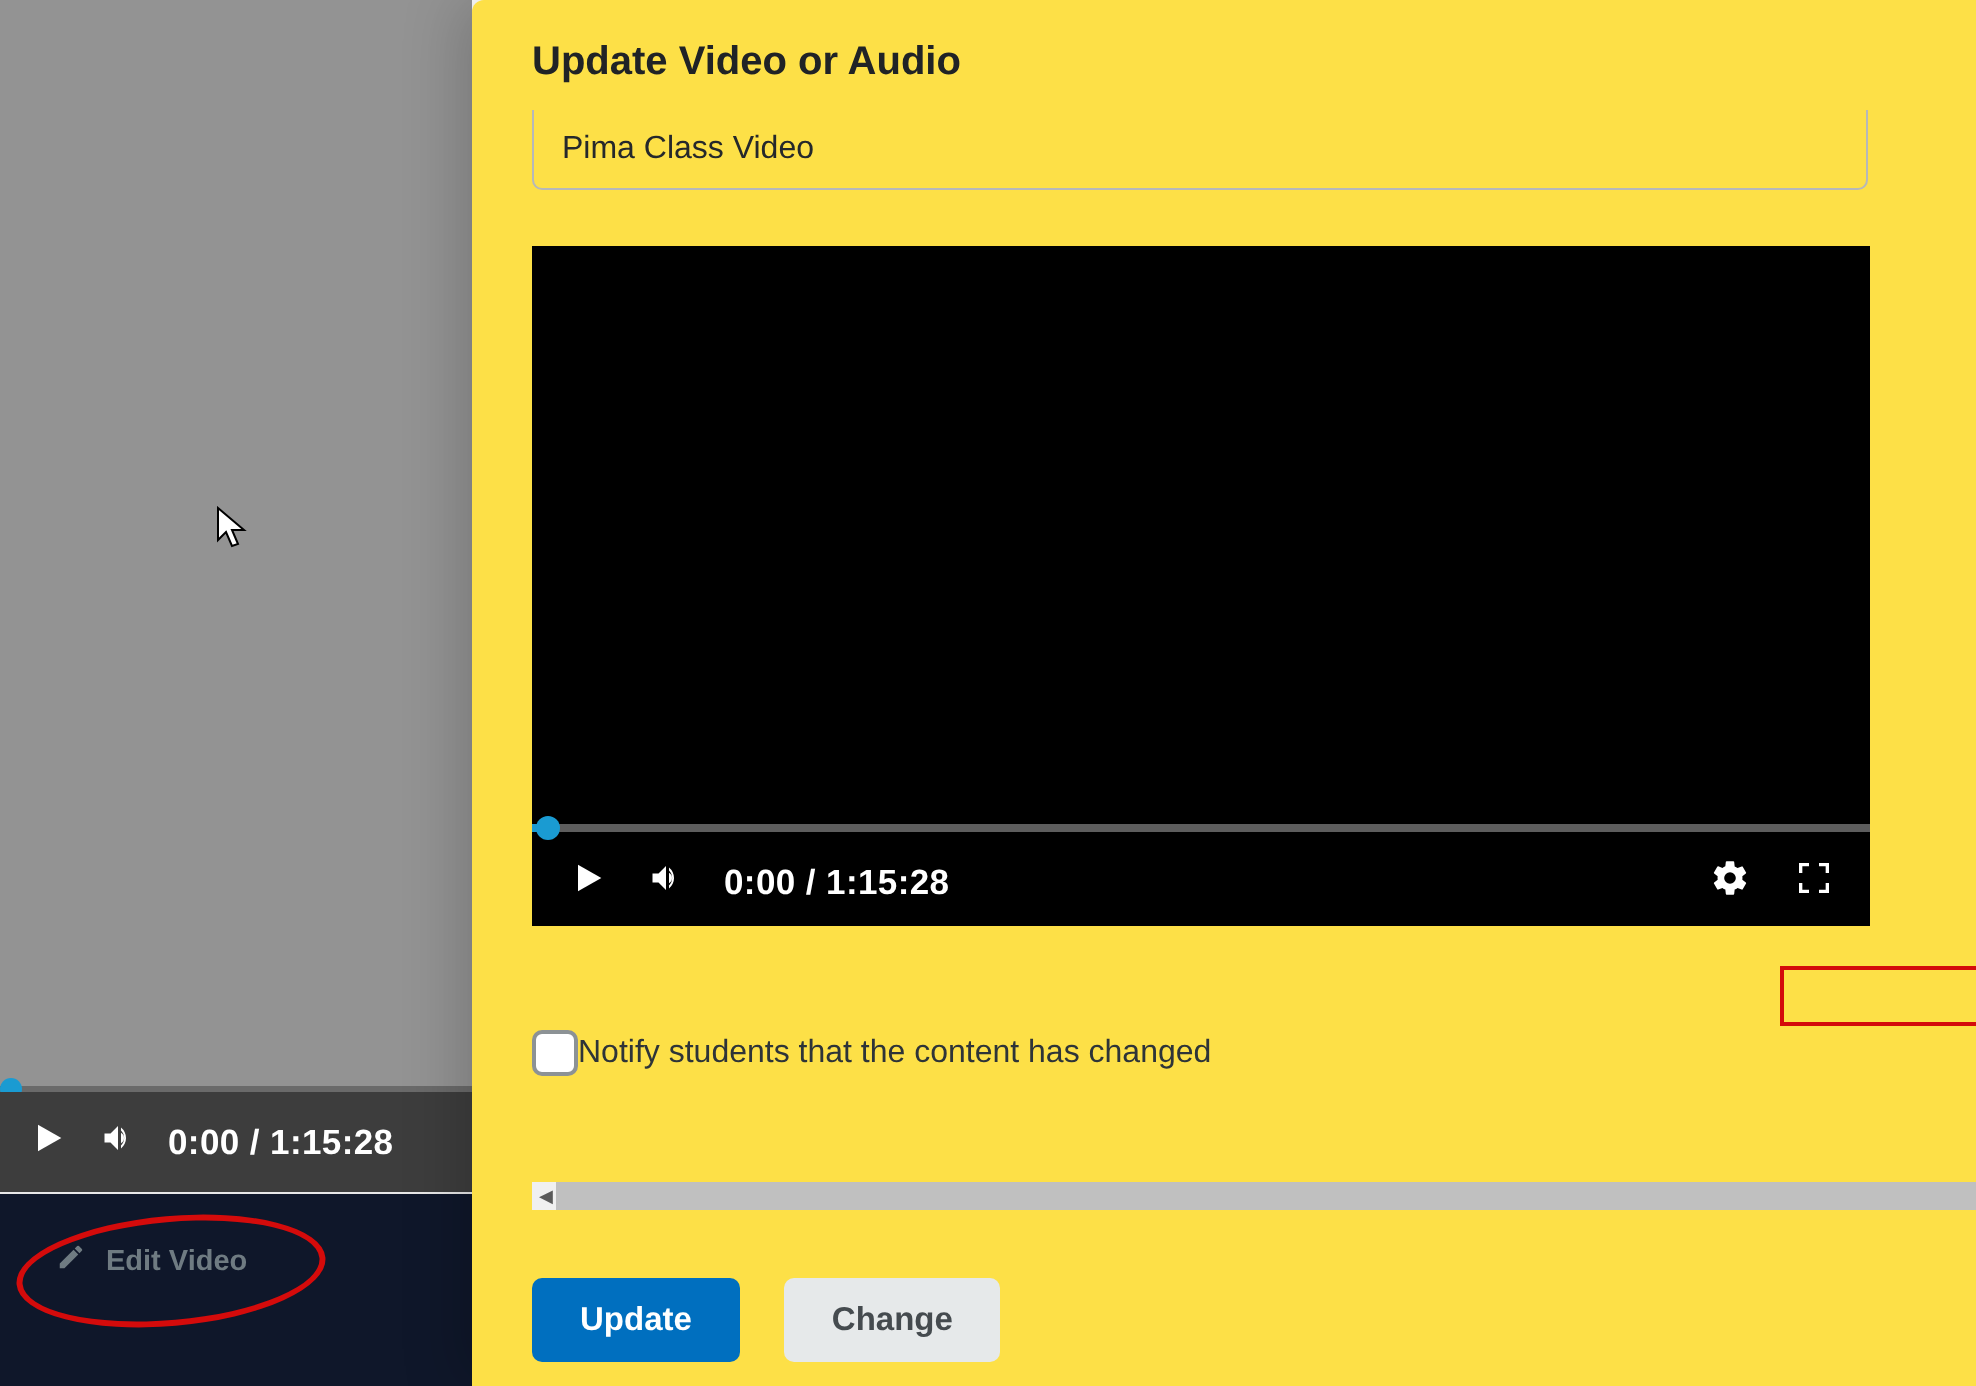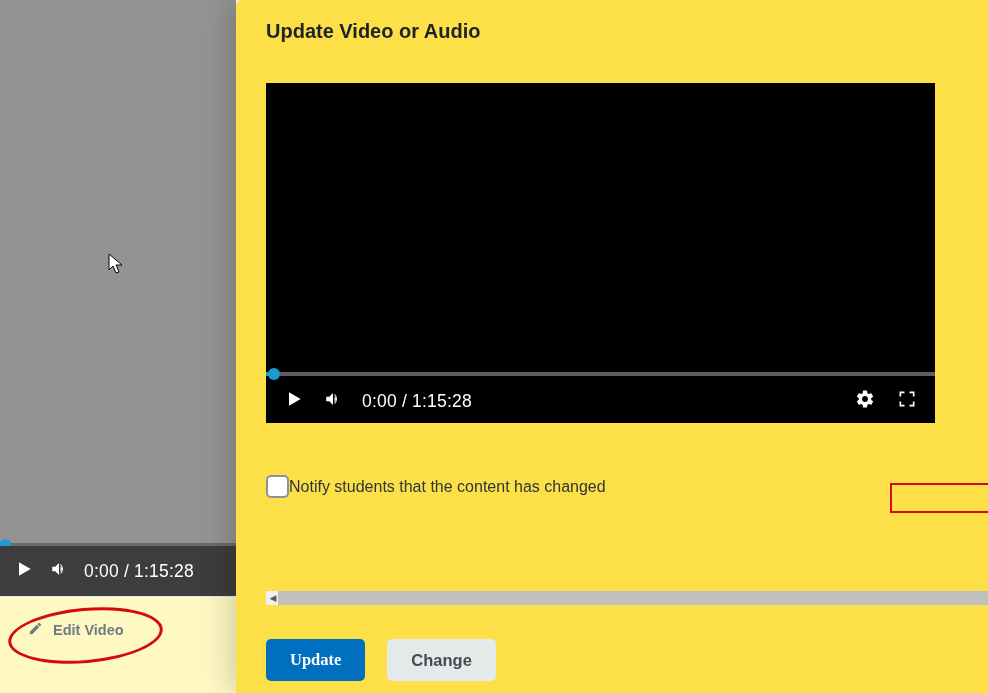--- a/index.html
+++ b/index.html
@@ -15,21 +15,21 @@
     background:#3d3d3d; display:flex; align-items:center; gap:16px; padding:0 14px;
     color:#fff; font-size:18px;
   }
   .bg-progress {
     position:absolute; left:0; top:543px; width:236px; height:3px; background:#6a6a6a;
   }
   .bg-progress-dot {
     position:absolute; left:0; top:-4px; width:11px; height:11px; border-radius:50%; background:#1a9bd2;
   }
   .bg-editbar {
-    position:absolute; left:0; top:596px; width:264px; height:97px; background:#fef9c3;
+    position:absolute; left:0; top:596px; width:264px; height:97px; background:#0f172a;
     border-top:1px solid #e8e8e8;
   }
   .edit-video-link {
     position:absolute; left:28px; top:24px; display:flex; align-items:center; gap:10px;
     color:#6f7b82; font-size:14.5px; font-weight:600;
   }
   .edit-video-link svg { width:15px; height:15px; fill:#6f7b82; }
 
   .annot-circle {
     position:absolute; left:8px; top:608px; width:155px; height:55px;
@@ -102,21 +102,21 @@
   }
   .seek-dot {
     position:absolute; left:2px; bottom:43px; width:12px; height:12px; border-radius:50%; background:#1a9bd2;
   }
   .vcontrols {
     position:absolute; left:0; right:0; bottom:0; height:44px;
     display:flex; align-items:center; padding:0 18px; color:#fff;
   }
   .vcontrols-left { display:flex; align-items:center; gap:20px; }
   .vcontrols-right { margin-left:auto; display:flex; align-items:center; gap:22px; }
-  .vtime { font-size:17.5px; font-weight:400; letter-spacing:0.2px; }
+  .vtime { font-size:17.5px; font-weight:700; letter-spacing:0.2px; }
 
   .links-row { margin-top:24px; display:flex; gap:110px; padding-left:180px; }
   .link-btn { color:#006fbf; font-size:15.5px; font-weight:700; background:none; border:none; cursor:pointer; }
   .adv-hl {
     position:absolute; left:654px; top:483px; width:130px; height:30px; border:2px solid #d40b0b; pointer-events:none;
   }
 
   .notify-row {
     display:flex; align-items:center; gap:0; margin-top:52px; font-size:16px; color:#2e3438;
   }
@@ -124,21 +124,21 @@
     width:23px; height:23px; border:2px solid #8c9295; border-radius:5px; background:#fff;
   }
 
   .footer {
     position:absolute; left:30px; bottom:12px; display:flex; gap:22px; align-items:center;
   }
   .btn {
     height:42px; padding:0 24px; border-radius:5px; font-size:16.5px; font-weight:700;
     border:none; cursor:pointer;
   }
-  .btn-primary { background:#006fbf; color:#fff;font-family:Liberation Serif, serif; }
+  .btn-primary { background:#006fbf; color:#fff; }
   .btn-secondary { background:#e6e9ea; color:#454b4f; }
 
   .resize-grip {
     position:absolute; right:8px; bottom:8px; width:16px; height:16px;
   }
   .resize-grip::before {
     content:""; position:absolute; right:0; bottom:0;
     width:12px; height:2px; background:#7b7b7b; transform:rotate(-45deg) translate(2px,-2px);
     box-shadow: -4px 4px 0 #7b7b7b;
   }
@@ -188,20 +188,23 @@
 
 <div class="modal">
   <div class="modal-header">
     <div class="modal-title">Update Video or Audio</div>
     <button class="close-btn">
       <span>✕</span>
     </button>
   </div>
 
   <div class="scroll-body">
+    <div class="title-field">
+      <span>Pima Class Video</span>
+    </div>
 
     <div class="video-box">
       <div class="seek-track"></div>
       <div class="seek-fill"></div>
       <div class="seek-dot"></div>
       <div class="vcontrols">
         <div class="vcontrols-left">
           <span>
             <svg class="icon-lg" viewBox="0 0 24 24">
                 <path d="M6 4l14 8-14 8z"></path>

